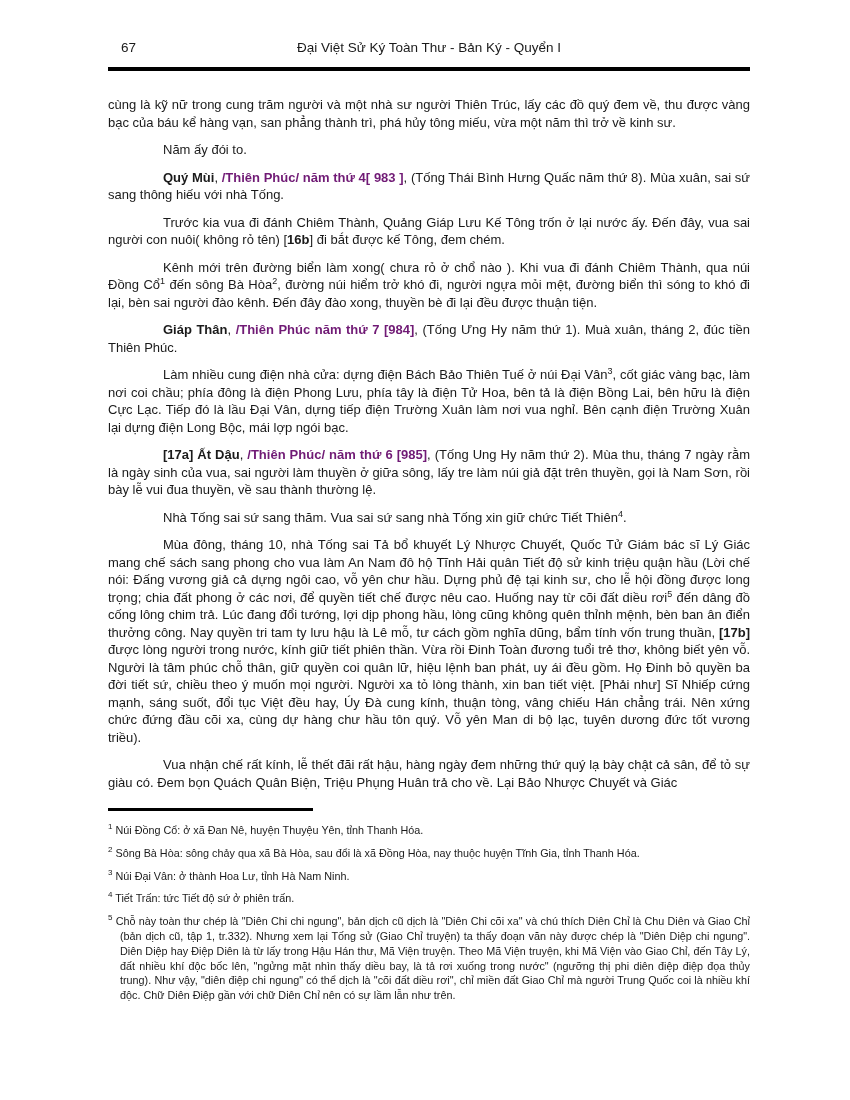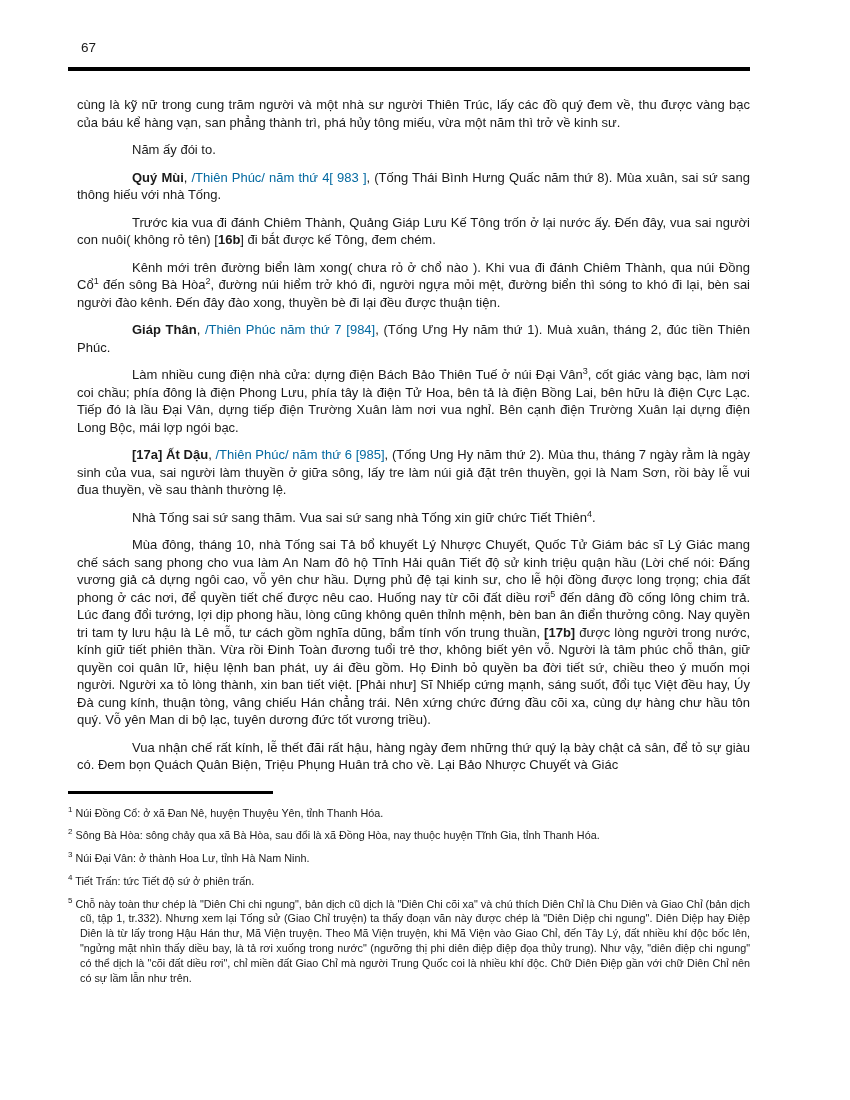--- a/index.html
+++ b/index.html
@@ -4,47 +4,47 @@
 <style>
   * { box-sizing: border-box; }
   html, body { margin: 0; padding: 0; }
   body {
     width: 850px; height: 1100px;
     background: #ffffff;
     font-family: "Liberation Sans", sans-serif;
     color: #1a1a1a;
     overflow: hidden;
   }
-  .page { padding: 40px 100px 0 68px; }
+  .page { padding: 40px 100px 0 108px; }
 
   
   .header { position: relative; height: 20px; }
   .page-number {
     position: absolute; left: 13px; top: 0;
     font-size: 13.5px; color: #1a1a1a;
   }
   .page-title {
     text-align: center; font-size: 13.5px; color: #1a1a1a;
   }
   .header-rule {
     height: 4px; background: #000; margin-top: 7px;
   }
 
   
   .content { margin-top: 25px; }
   .content p.para {
-    margin: 0 0 10px 9px;
+    margin: 0 0 10px 0;
     font-size: 13px;
     line-height: 17.5px;
     text-align: justify;
     text-indent: 55px;
   }
   .content p.para.no-indent { text-indent: 0; }
   .bold { font-weight: bold; }
-  .era { color: #0369a1; }
+  .era { color: #701a75; font-weight: bold; }
   sup.fn-ref {
     font-size: 9px; line-height: 0; vertical-align: super;
   }
 
   
   .footnote-divider {
     width: 205px; height: 3px; background: #000;
     margin: 17px 0 12px 0;
   }
   .footnotes { }
@@ -60,20 +60,21 @@
     font-size: 8px; line-height: 0; vertical-align: super;
   }
 </style>
 </head>
 <body>
 
 <div class="page">
 
   <div class="header">
     <span class="page-number">67</span>
+    <div class="page-title">Đại Việt Sử Ký Toàn Thư - Bản Ký - Quyển I</div>
   </div>
   <div class="header-rule"></div>
 
   <div class="content">
       <p class="para no-indent"><span class="">cùng là kỹ nữ trong cung trăm người và một nhà sư người Thiên Trúc, lấy các đồ quý đem về, thu được vàng bạc của báu kể hàng vạn, san phẳng thành trì, phá hủy tông miếu, vừa một năm thì trở về kinh sư.</span></p>
       <p class="para"><span class="">Năm ấy đói to.</span></p>
       <p class="para"><span class="bold">Quý Mùi</span><span class="">, </span><span class="era">/Thiên Phúc/ năm thứ 4[ 983 ]</span><span class="">, (Tống Thái Bình Hưng Quấc năm thứ 8). Mùa xuân, sai sứ sang thông hiếu với nhà Tống.</span></p>
       <p class="para"><span class="">Trước kia vua đi đánh Chiêm Thành, Quảng Giáp Lưu Kế Tông trốn ở lại nước ấy. Đến đây, vua sai người con nuôi( không rỏ tên) [</span><span class="bold">16b</span><span class="">] đi bắt được kế Tông, đem chém.</span></p>
       <p class="para"><span class="">Kênh mới trên đường biển làm xong( chưa rỏ ở chổ nào ). Khi vua đi đánh Chiêm Thành, qua núi Đồng Cổ</span><sup class="fn-ref">1</sup><span class=""> đến sông Bà Hòa</span><sup class="fn-ref">2</sup><span class="">, đường núi hiểm trở khó đi, người ngựa mỏi mệt, đường biển thì sóng to khó đi lại, bèn sai người đào kênh. Đến đây đào xong, thuyền bè đi lại đều được thuận tiện.</span></p>
       <p class="para"><span class="bold">Giáp Thân</span><span class="">, </span><span class="era">/Thiên Phúc năm thứ 7 [984]</span><span class="">, (Tống Ưng Hy năm thứ 1). Muà xuân, tháng 2, đúc tiền Thiên Phúc.</span></p>

